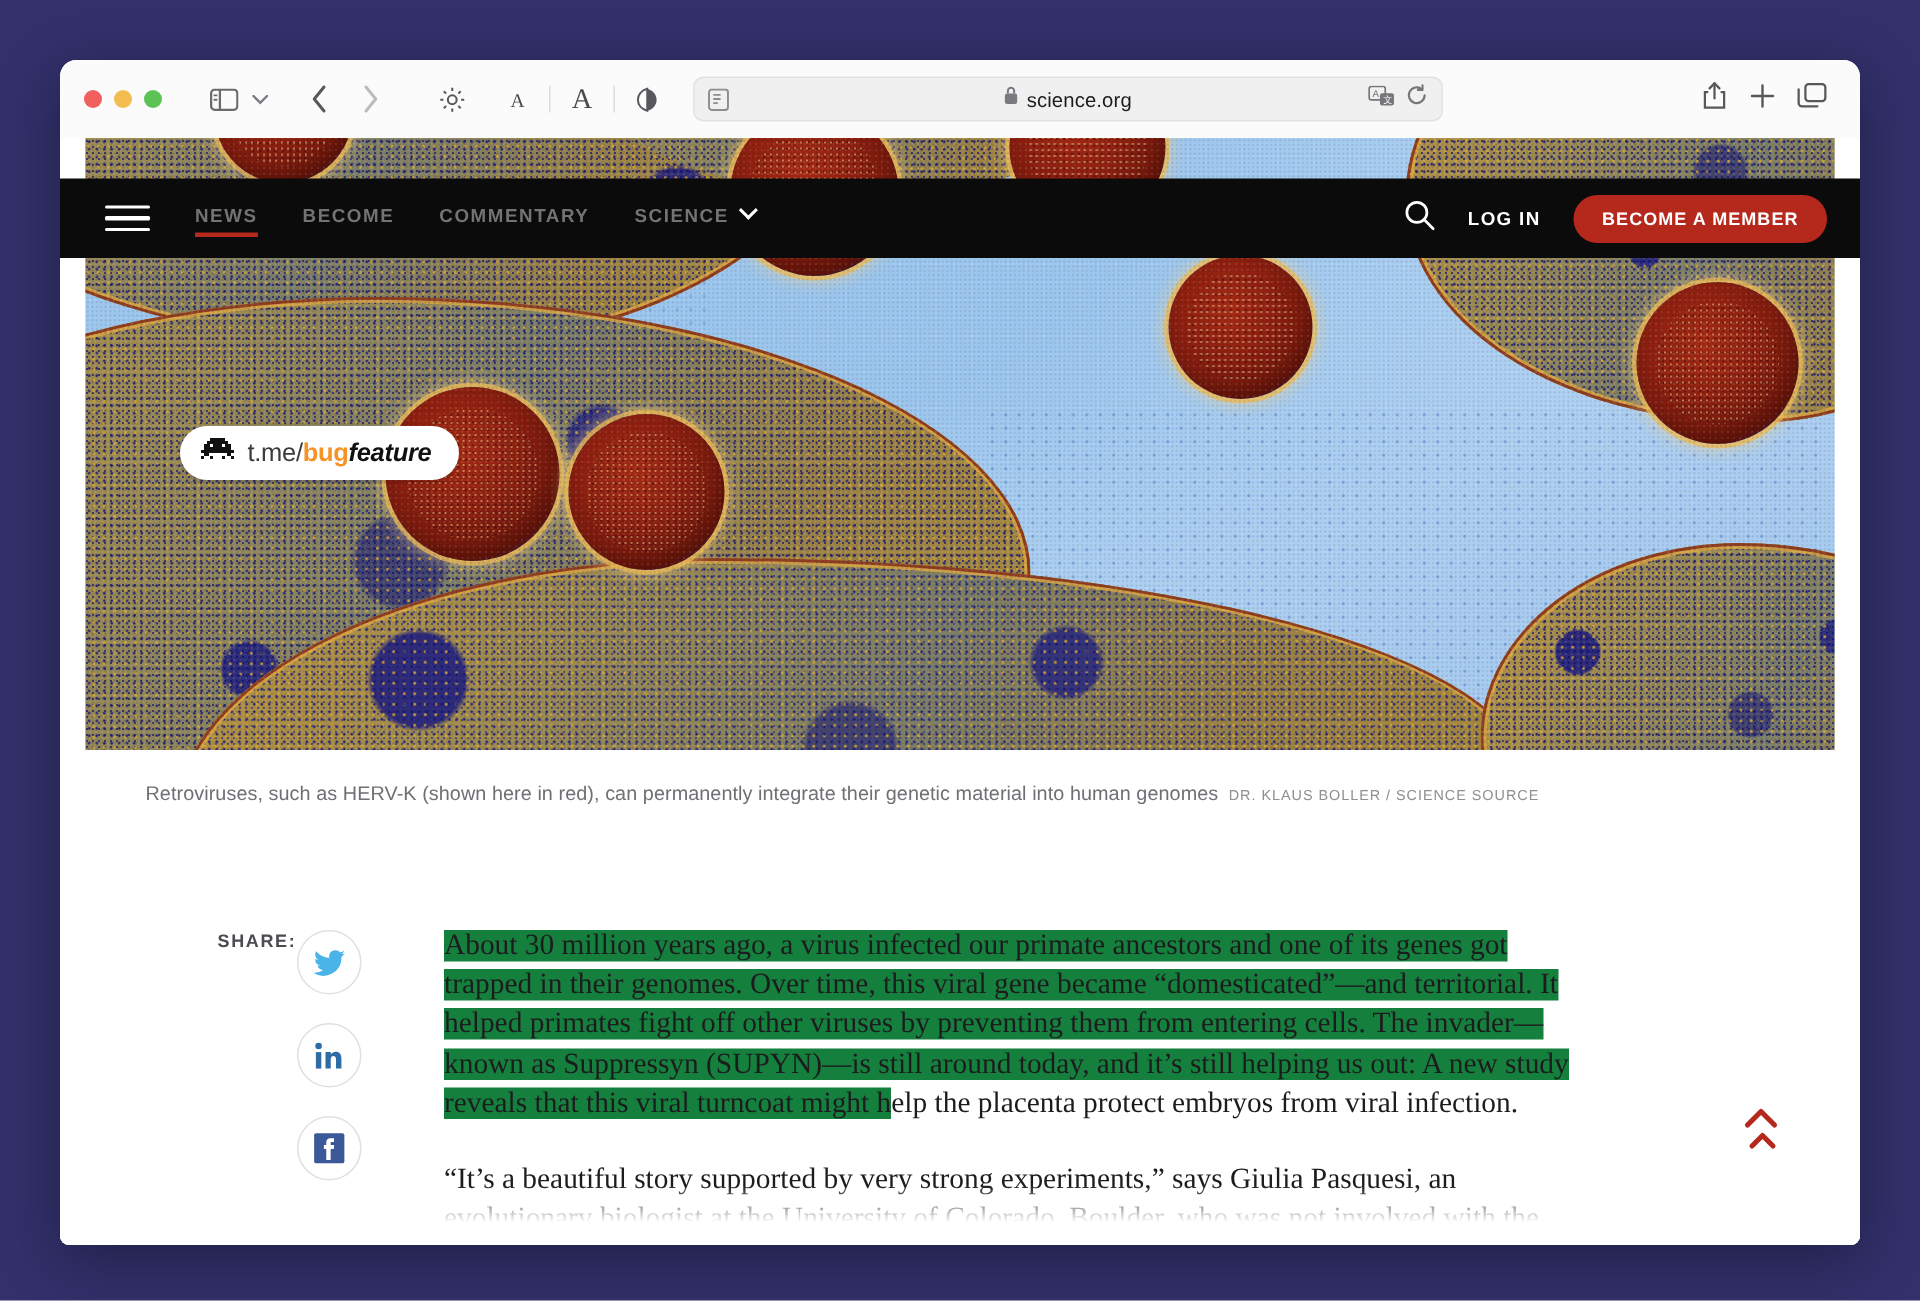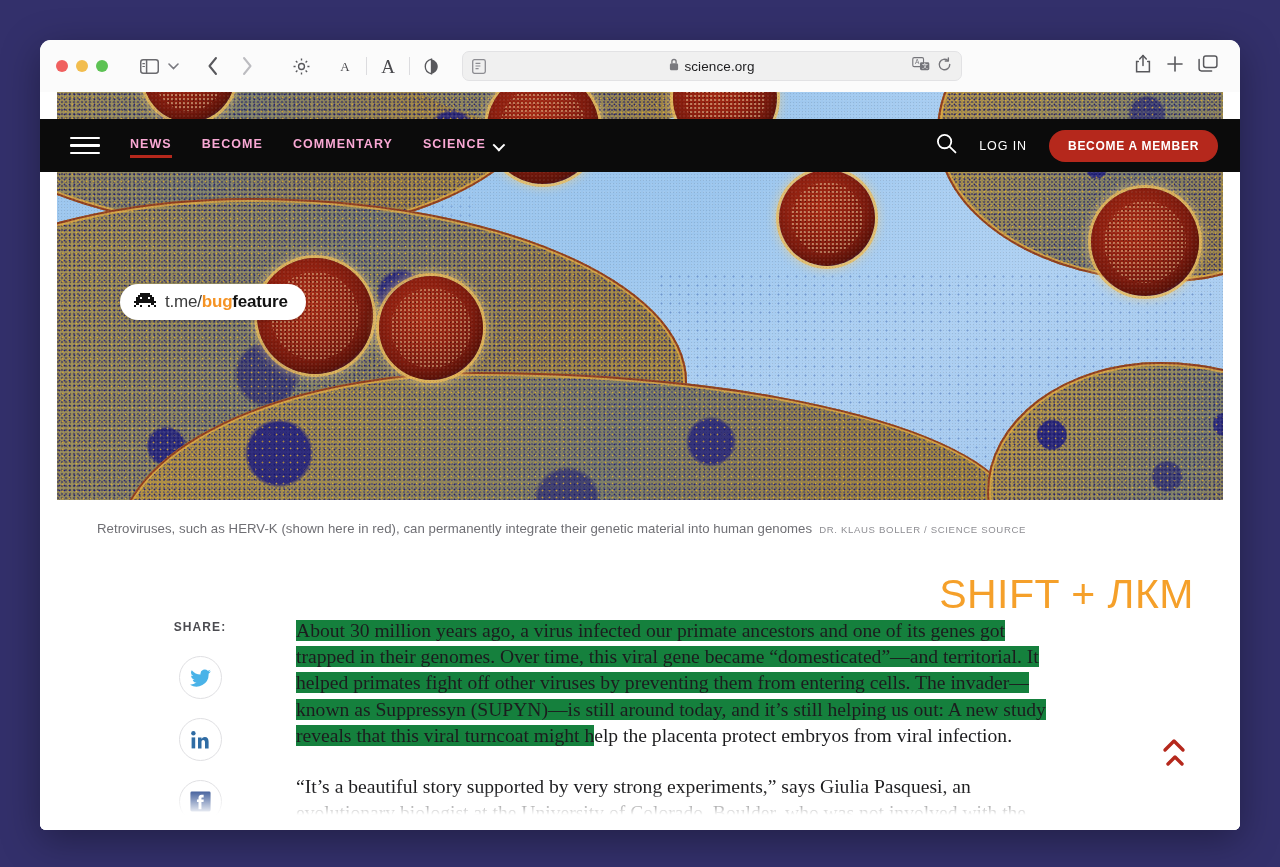--- a/index.html
+++ b/index.html
@@ -223,28 +223,28 @@
   .hamburger { width: 30px; display:flex; flex-direction:column; gap:5px; }
   .hamburger span { display:block; height:2.5px; background:#fff; border-radius:1px;}
 
   .navlinks {
     display: flex;
     align-items: center;
     gap: 30px;
     margin-left: 30px;
   }
   .navlink {
-    color: #f9a8d4;
+    color: #737373;
     font-size: 12.5px;
     font-weight: bold;
     letter-spacing: 1.05px;
     position: relative;
     padding-bottom: 4px;
     display: flex;
-    align-items: flex-end;
+    align-items: flex-start;
     gap: 7px;
   }
   .navlink.active::after {
     content:"";
     position:absolute;
     left: 0; right: 0; bottom: -3px;
     height: 3px;
     background: #b5281c;
   }
   .chev-d {
@@ -268,21 +268,21 @@
   .nav-right {
     margin-left: auto;
     display: flex;
     align-items: center;
     gap: 22px;
     z-index: 3;
   }
   .login {
     color: #fff;
     font-size: 12.5px;
-    font-weight: normal;
+    font-weight: bold;
     letter-spacing: 0.9px;
   }
   .member-btn {
     background: #b5281c;
     color: #fff;
     font-size: 12px;
     font-weight: bold;
     letter-spacing: 0.7px;
     padding: 9px 19px;
     border-radius: 20px;
@@ -304,21 +304,21 @@
     box-shadow: 0 1px 3px rgba(0,0,0,0.18);
   }
   .wm-text {
     font-size: 17px;
     font-weight: bold;
     letter-spacing: -0.2px;
     white-space: nowrap;
   }
   .wm-text .d1 { color: #3b3b3b; font-weight: 500; text-align: center; }
   .wm-text .d2 { color: #f59324; }
-  .wm-text .d3 { color: #111; }
+  .wm-text .d3 { color: #111; font-style: italic; }
 
   
   .caption {
     position: absolute;
     top: 429px; left: 57px;
     right: 57px;
     font-size: 13.2px;
     color: #6f6f74;
     letter-spacing: 0.05px;
   }
@@ -347,22 +347,22 @@
     position: absolute;
     top: 500px; left: 0; right: 0; bottom: 0;
   }
 
   .share-rail {
     position: absolute;
     left: 105px;
     top: 28px;
     width: 110px;
     display: flex;
-    flex-direction: column;
-    align-items: center;
+    flex-direction: row;
+    align-items: flex-start;
   }
   .share-label {
     font-size: 12px;
     font-weight: bold;
     color: #4b4b50;
     letter-spacing: 1.1px;
     margin-bottom: 22px;
   }
   .share-icons { display: flex; flex-direction: column; gap: 19px; align-items:center;}
   .share-circle {
@@ -643,21 +643,20 @@
       </span>
       <span class="wm-text">
         <span class="d1">t.me/</span><span class="d2">bug</span><span class="d3">feature</span>
       </span>
     </div>
 
     <div class="caption">
       <span>Retroviruses, such as HERV-K (shown here in red), can permanently integrate their genetic material into human genomes</span><span class="credit">DR. KLAUS BOLLER / SCIENCE SOURCE</span>
     </div>
 
-    <div class="shift-overlay">SHIFT + ЛКМ</div>
 
     <div class="article">
 
       <div class="share-rail">
         <div class="share-label">SHARE:</div>
         <div class="share-icons">
 
           <div class="share-circle">
             <svg width="21" height="18" viewBox="0 0 24 20">
               <path d="M24 2.4a9.6 9.6 0 0 1-2.8.8A4.8 4.8 0 0 0 23.3.6a9.7 9.7 0 0 1-3 1.2A4.85 4.85 0 0 0 11.9 5a4.9 4.9 0 0 0 .13 1.1A13.8 13.8 0 0 1 2 1.1a4.85 4.85 0 0 0 1.5 6.5 4.8 4.8 0 0 1-2.2-.6 4.85 4.85 0 0 0 3.9 4.8 4.8 4.8 0 0 1-2.2.08 4.85 4.85 0 0 0 4.5 3.4A13.8 13.8 0 0 1 0 17.6A13.85 13.85 0 0 0 21.3 5.8c0-.2 0-.4 0-.6A9.9 9.9 0 0 0 24 2.4z" fill="#4ab3e8"></path>

